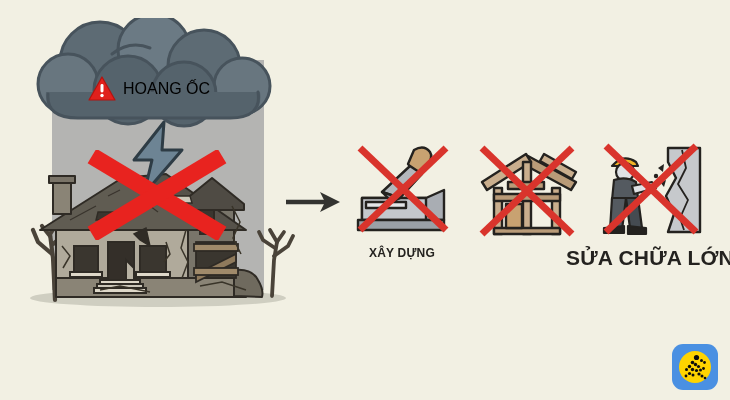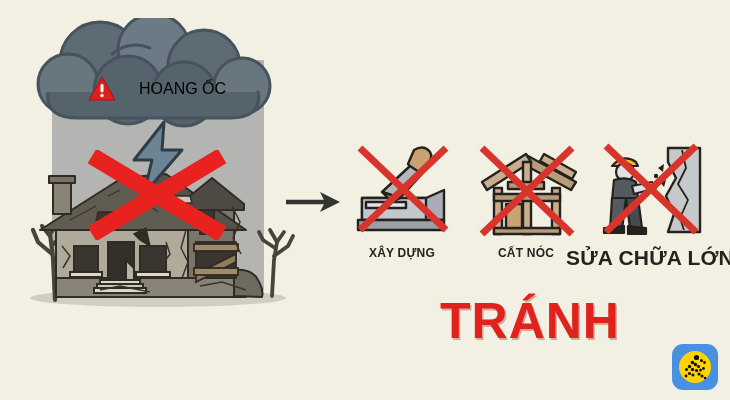--- a/index.html
+++ b/index.html
@@ -12,21 +12,21 @@
   #stage{position:absolute;left:0;top:0;width:730px;height:400px;}
   .abs{position:absolute;}
 
   
   .backdrop{left:52px;top:60px;width:212px;height:230px;background:#b4b4b2;}
 
   
   .cloud{left:24px;top:18px;width:260px;height:120px;}
 
   
-  .warn-wrap{left:88px;top:76px;display:flex;align-items:center;gap:23px;}
+  .warn-wrap{left:88px;top:76px;display:flex;align-items:center;gap:7px;}
 
   
   .arrow{left:286px;top:188px;width:56px;height:28px;}
 
   
   .icons{left:340px;top:138px;width:372px;height:150px;display:flex;gap:0;}
   .icon-cell{width:124px;display:flex;flex-direction:column;align-items:center;}
   .icon-art{width:108px;height:104px;position:relative;}
   .icon-label{
     margin-top:4px;font-size:12px;font-weight:bold;color:#24221f;
@@ -232,21 +232,20 @@
             <path d="M34 66 L50 66 L50 90 L34 90 Z" fill="#c8a271"></path>
           </g>
         </svg>
         <svg class="abs" style="left:0;top:0;" width="108" height="104" viewBox="0 0 108 104">
           <g stroke="#d9342c" stroke-width="7" stroke-linecap="butt">
             <line x1="10" y1="10" x2="100" y2="96"></line>
             <line x1="100" y1="10" x2="10" y2="96"></line>
           </g>
         </svg>
       </div>
-      <div class="icon-label">CẤT NÓC</div>
     </div>
 
     <div class="icon-cell wide">
       <div class="icon-art">
         <svg width="108" height="104" viewBox="0 0 108 104">
 
           <g stroke="#24221f" stroke-width="2.4" stroke-linejoin="round">
             <path d="M72 10 L104 10 L104 94 L72 94 L78 76 L70 58 L80 40 L72 24 Z" fill="#c6c9cc"></path>
             <path d="M86 12 L90 30 L82 46 L92 62 L84 80 L88 92" fill="none" stroke="#24221f" stroke-width="1.8"></path>
           </g>
@@ -278,21 +277,20 @@
           <g stroke="#d9342c" stroke-width="7" stroke-linecap="butt">
             <line x1="10" y1="8" x2="100" y2="94"></line>
             <line x1="100" y1="8" x2="10" y2="94"></line>
           </g>
         </svg>
       </div>
       <div class="icon-label">SỬA CHỮA LỚN</div>
     </div>
   </div>
 
-  <div class="abs tranh">TRÁNH</div>
 
   <svg class="abs logo" viewBox="0 0 46 46">
     <rect x="0" y="0" width="46" height="46" rx="11" ry="11" fill="#4a90e2"></rect>
     <circle cx="23" cy="23" r="16" fill="#ffd400"></circle>
     <g fill="#0d0d0d">
       <circle cx="24.5" cy="13.5" r="2.6"></circle>
       <circle cx="29.5" cy="16.5" r="1.5"></circle>
       <circle cx="32.5" cy="18.5" r="1.4"></circle>
       <circle cx="20.5" cy="18.5" r="1.8"></circle>
       <circle cx="23.5" cy="20.5" r="1.7"></circle>

